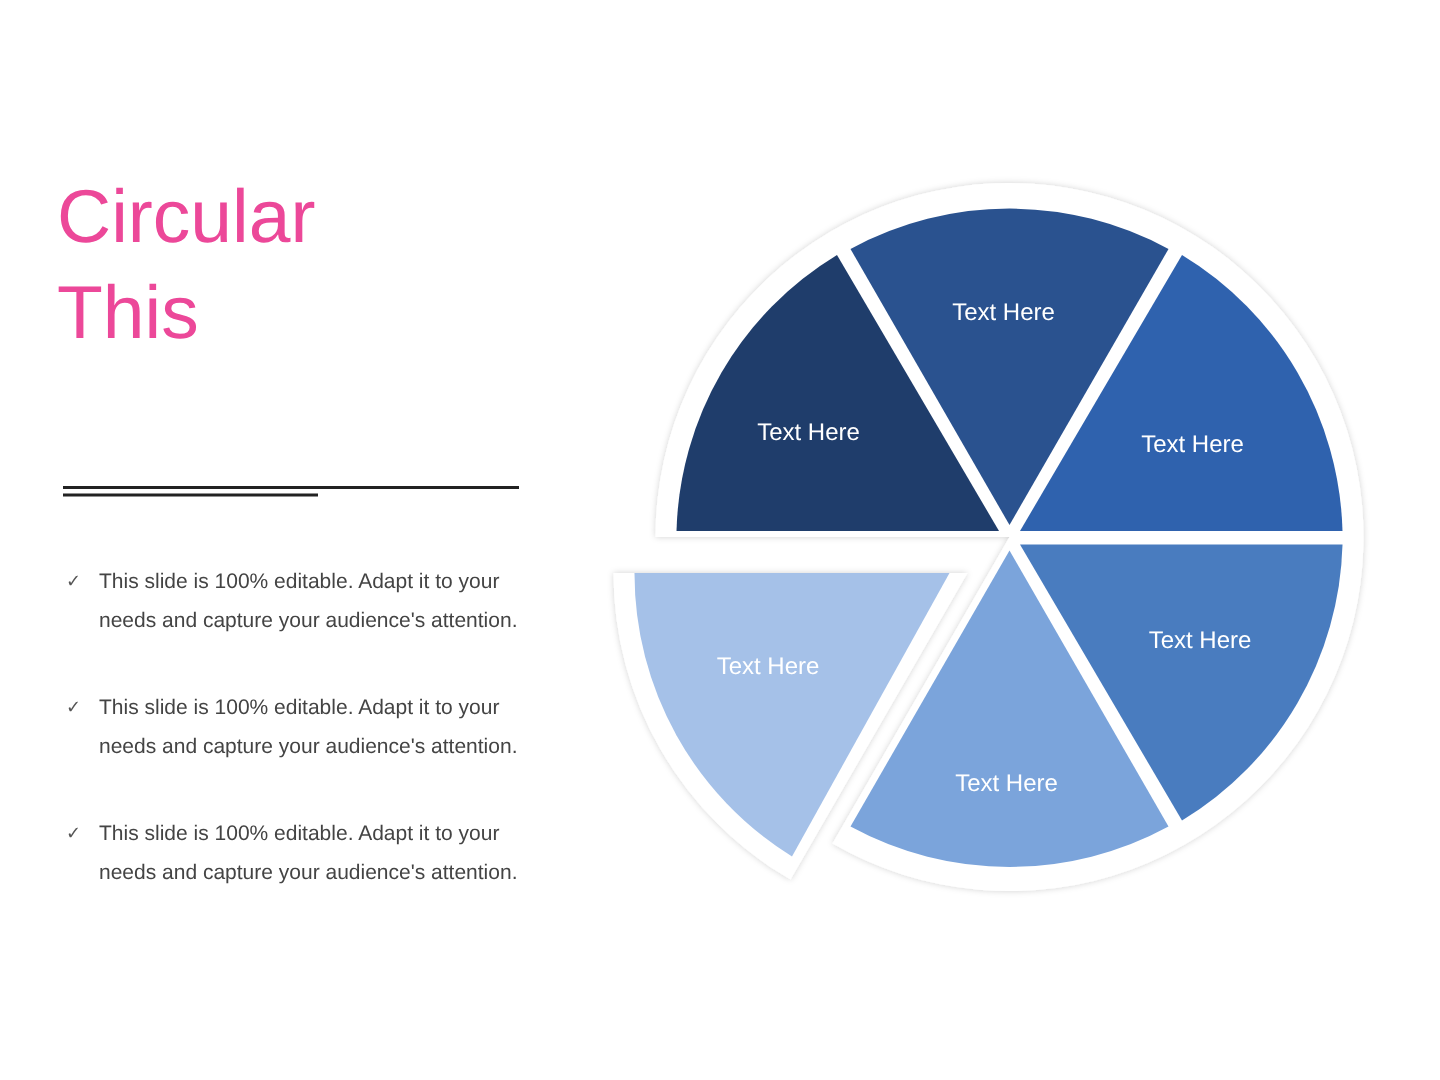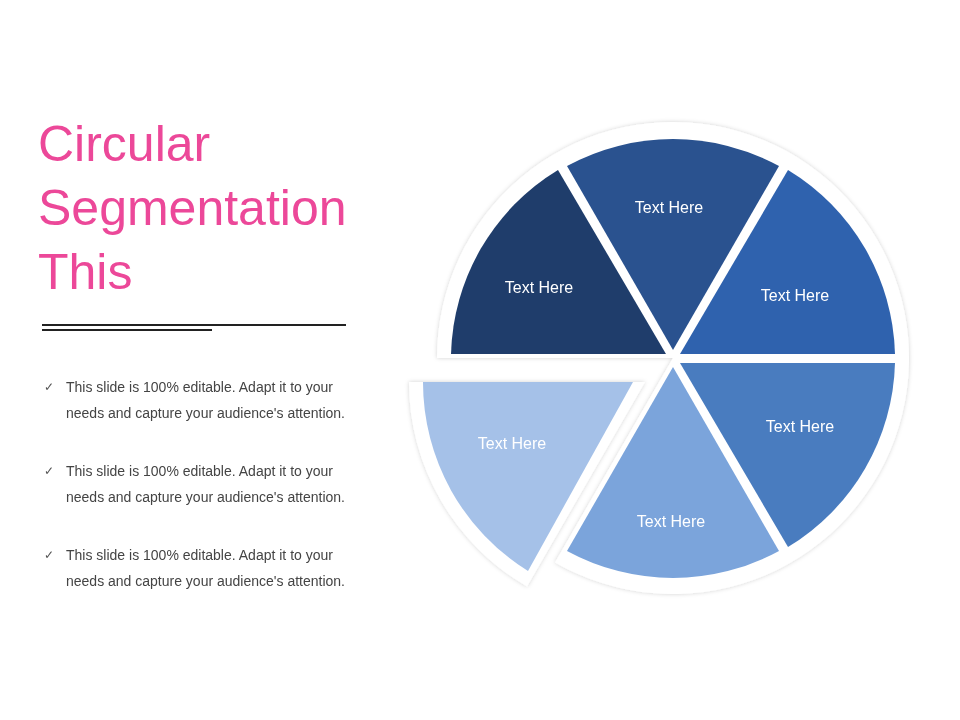--- a/index.html
+++ b/index.html
@@ -11,21 +11,20 @@
   .bullet { position:relative; padding-left:22px; font-size:14px; line-height:26px; color:#444; margin-bottom:32px; }
   .bullet .check { position:absolute; left:0; top:0; font-size:12px; color:#555; }
   svg.diagram { position:absolute; left:0; top:0; }
   .seg-label { font-family:"Liberation Sans", sans-serif; font-size:16px; fill:#ffffff; }
 </style>
 </head>
 <body>
 
 <h1 class="title">
   <div>Circular</div>
-  <div>Segmentation</div>
   <div>This</div>
 </h1>
 <div class="rule1"></div>
 <div class="rule2"></div>
 
 <div class="bullets">
   <div class="bullet">
     <span class="check">✓</span>
     <div>This slide is 100% editable. Adapt it to your</div>
     <div>needs and capture your audience's attention.</div>

